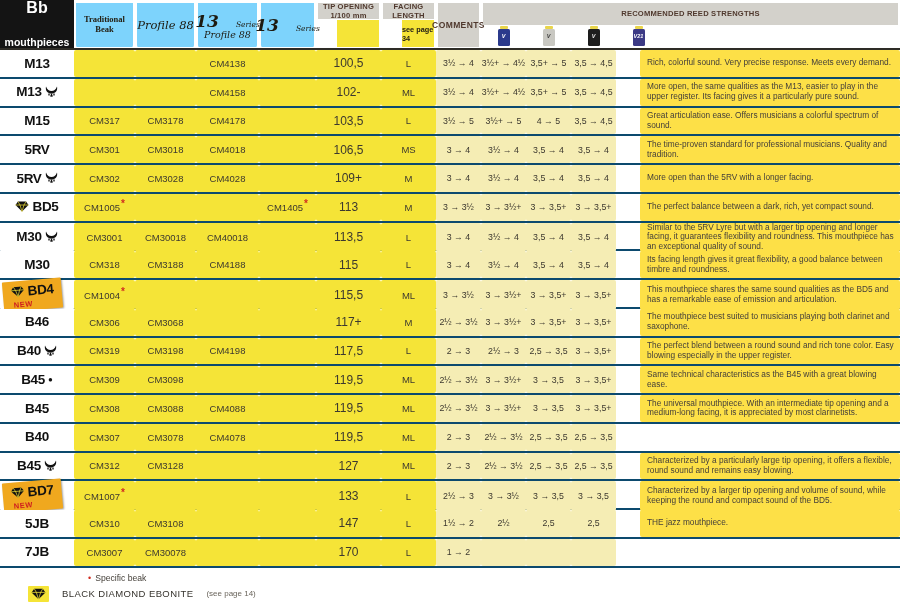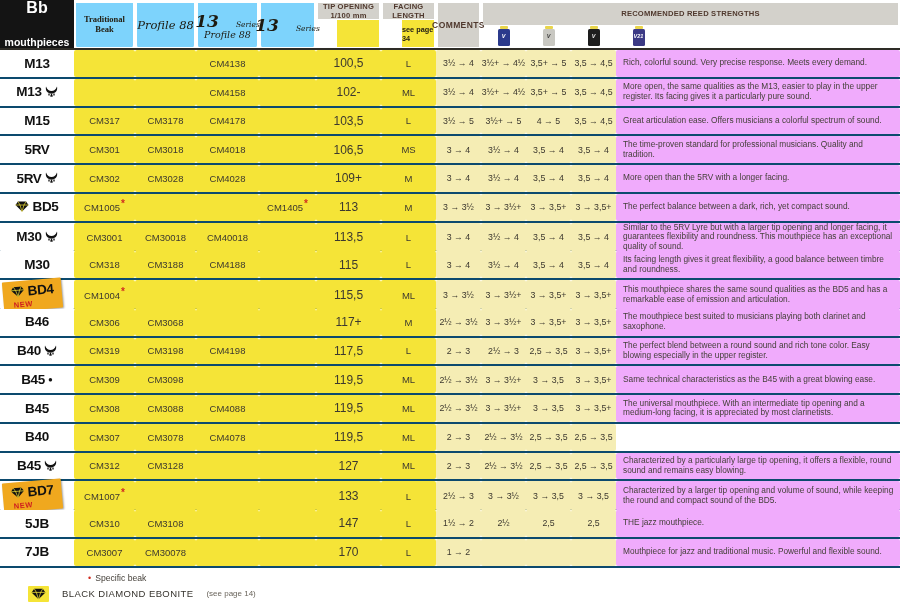--- a/index.html
+++ b/index.html
@@ -52,22 +52,22 @@
   
   .row { height: 28.75px; border-bottom: 2px solid #0c4a6e; }
   .cell { display: flex; align-items: center; justify-content: center;
     background-clip: content-box; padding: 0 2px; border-radius: 2px; }
   .c-model { background: #fff; padding: 0; overflow: visible; position: relative; }
   .c-code { background: #f5e437; font-size: 9.5px; color: #3c382f; }
   .c-tip  { background: #f5e437; font-size: 12px; color: #3c382f; }
   .c-facing { background: #f5e437; font-size: 9.5px; color: #3c382f; }
   .c-reed { background: #f5edb4; font-size: 8.8px; color: #3c382f; padding: 0 3px;
     text-align: center; white-space: nowrap; }
-  .c-comment { background: #f0abfc; justify-content: flex-start; text-align: left;
-    font-size: 8.3px; line-height: 1.18; color: #45403a; padding: 0 5px 0 7px; }
+  .c-comment { background: #fde047; justify-content: flex-start; text-align: left;
+    font-size: 8.3px; line-height: 1.18; color: #45403a; padding: 0 5px 0 7px; margin-left: 24px; }
 
   .model-box { display: flex; flex-direction: column; align-items: center; }
   .model-row { display: flex; align-items: center; gap: 3px; }
   .model-name { font-weight: bold; font-size: 13.5px; letter-spacing: -0.3px;
     color: #111; line-height: 1; }
   .dot-glyph { font-size: 8px; color: #111; }
   .model-box.is-new { background: #f0a81e; transform: rotate(-5deg); padding: 2px 8px;
     margin-left: -8px; border-radius: 1px; box-shadow: 1px 1px 2px rgba(0,0,0,.35);
     align-items: flex-start; }
   .new-badge { color: #cf1f1f; font-weight: bold; font-size: 7.5px;
@@ -753,21 +753,20 @@
       </div>
     <div class="cell c-code">
         <span></span>
       </div>
     <div class="cell c-tip">170</div>
     <div class="cell c-facing">L</div>
     <div class="cell c-reed">1 → 2</div>
     <div class="cell c-reed"></div>
     <div class="cell c-reed"></div>
     <div class="cell c-reed"></div>
-    <div class="cell c-comment">Mouthpiece for jazz and traditional music. Powerful and flexible sound.</div>
   </div>
   </div>
 
 <div class="footer">
   <div class="foot-line1">
     <span class="foot-star">•</span>
     <span>Specific beak</span>
   </div>
   <div class="foot-line2">
     <span class="diamond-tile">

